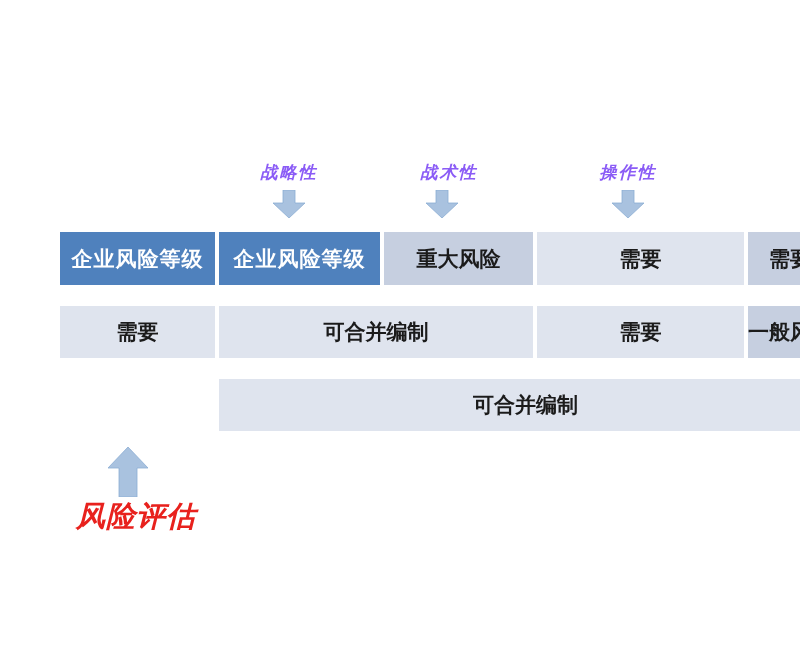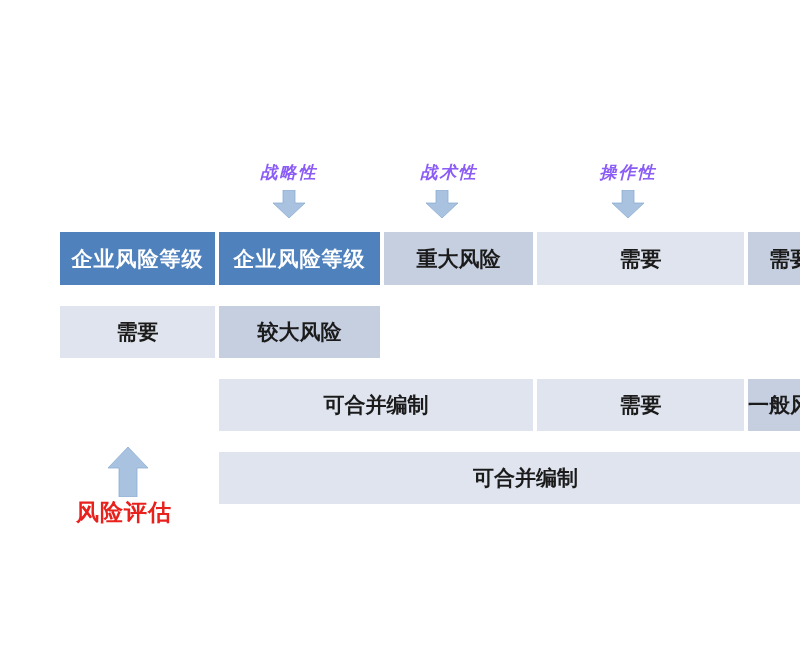--- a/index.html
+++ b/index.html
@@ -89,22 +89,23 @@
   }
   .cell.span2 { grid-column: 2 / span 2; }
   .cell.span3 { grid-column: 2 / span 4; }
 
   
   .annotation {
     position: absolute;
     left: 76px;
     top: 497px;
     font-family: "Liberation Serif", serif;
+    font-style: italic;
     font-weight: 700;
-    font-size: 23px;
+    font-size: 29px;
     letter-spacing: 1px;
     color: #e8211d;
     white-space: nowrap;
   }
 </style>
 </head>
 <body>
 
 <div class="canvas">
 
@@ -125,21 +126,20 @@
   <div class="risk-table">
 
     <div class="cell th">企业风险等级</div>
     <div class="cell th">企业风险等级</div>
 
     <div class="cell level">重大风险</div>
     <div class="cell light">需要</div>
     <div class="cell highlight">需要</div>
     <div class="cell light">需要</div>
 
-    <div class="cell level">较大风险</div>
     <div class="cell light span2">可合并编制</div>
     <div class="cell light">需要</div>
 
     <div class="cell level">一般风险</div>
     <div class="cell light span3">可合并编制</div>
   </div>
 
   <svg class="up-arrow" viewBox="0 0 40 50">
     <path d="M20 0 L40 21 h-11 v29 h-18 v-29 H0 Z" fill="#a9c2df" stroke="#8cadd3" stroke-width="0.8"></path>
   </svg>

